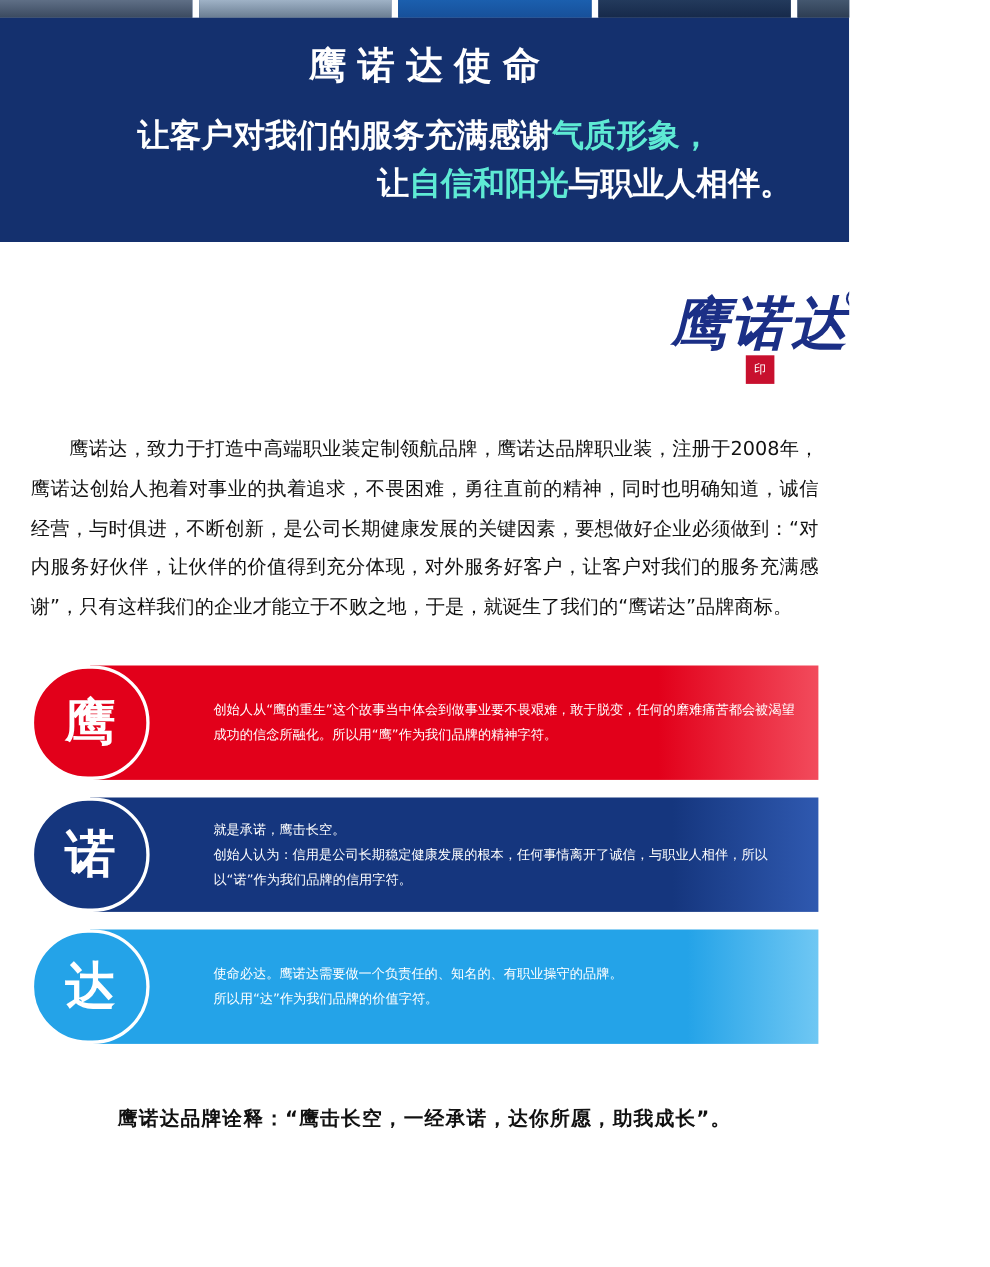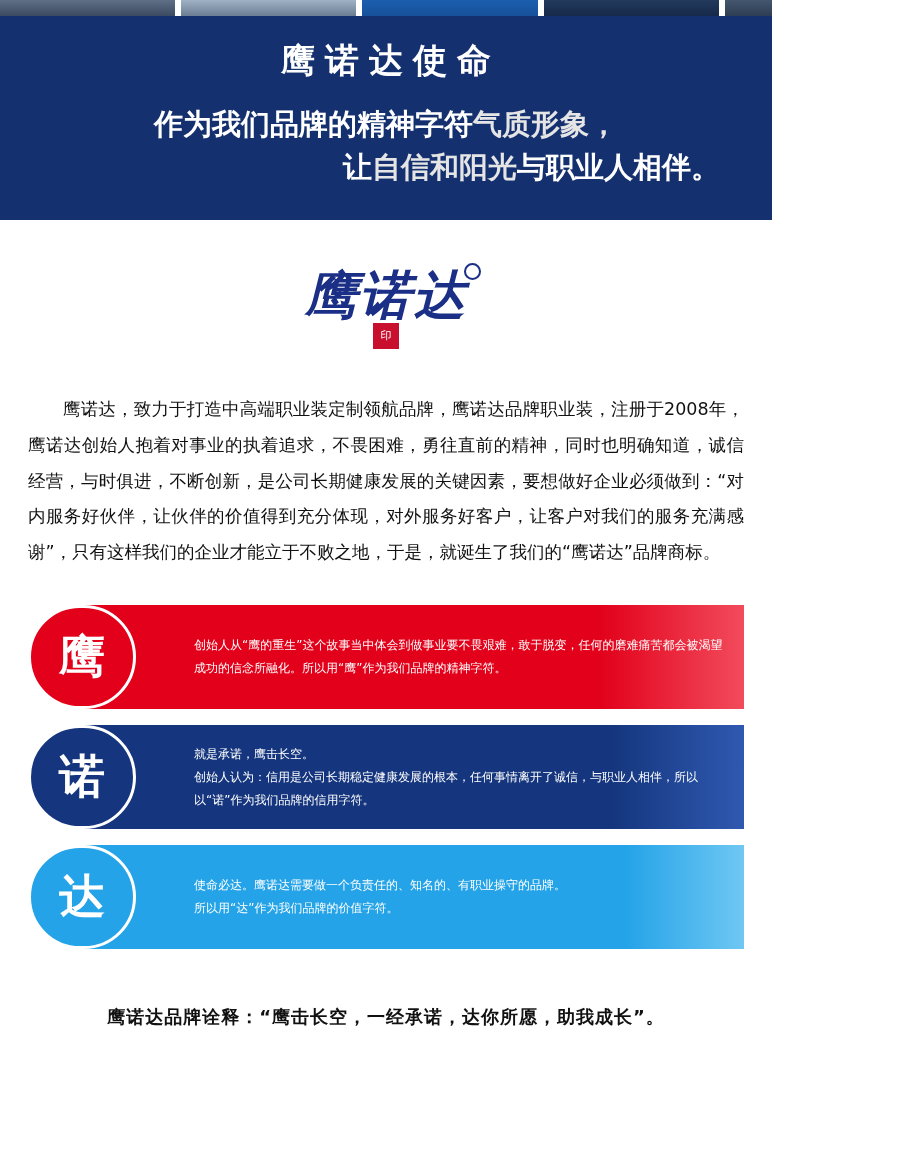--- a/index.html
+++ b/index.html
@@ -52,28 +52,28 @@
     margin-bottom: 22px;
     line-height: 1.2;
   }
   .banner-line {
     font-size: 29px;
     font-weight: bold;
     line-height: 1.5;
   }
   .banner-line.l1 { text-align: center; }
   .banner-line.l2 { text-align: right; padding-right: 22px; }
-  .hl { color: #e5e5e5; margin-top: 26px; }
+  .hl { color: #5eead4; margin-top: 26px; }
 
   
   .logo-area {
     height: 150px;
     display: flex;
     align-items: center;
-    justify-content: center;
+    justify-content: flex-end;
     position: relative;
   }
   .logo-wrap {
     position: relative;
     text-align: center;
   }
   .logo-text {
     font-family: "DejaVu Serif", serif;
     font-size: 52px;
     font-weight: bold;
@@ -198,21 +198,21 @@
     <div class="cell c3"></div>
     <div class="cell gap"></div>
     <div class="cell c4"></div>
     <div class="cell gap"></div>
     <div class="cell c5"></div>
   </div>
 
   <div class="banner">
     <div class="banner-title">鹰诺达使命</div>
     <div class="banner-line l1">
-      <span>作为我们品牌的精神字符</span><span class="hl">气质形象，</span>
+      <span>让客户对我们的服务充满感谢</span><span class="hl">气质形象，</span>
     </div>
     <div class="banner-line l2">
       <span>让</span><span class="hl">自信和阳光</span><span>与职业人相伴。</span>
     </div>
   </div>
 
   <div class="logo-area">
     <div class="logo-wrap">
       <div class="logo-text">鹰诺达</div>
       <div class="logo-circle"></div>

